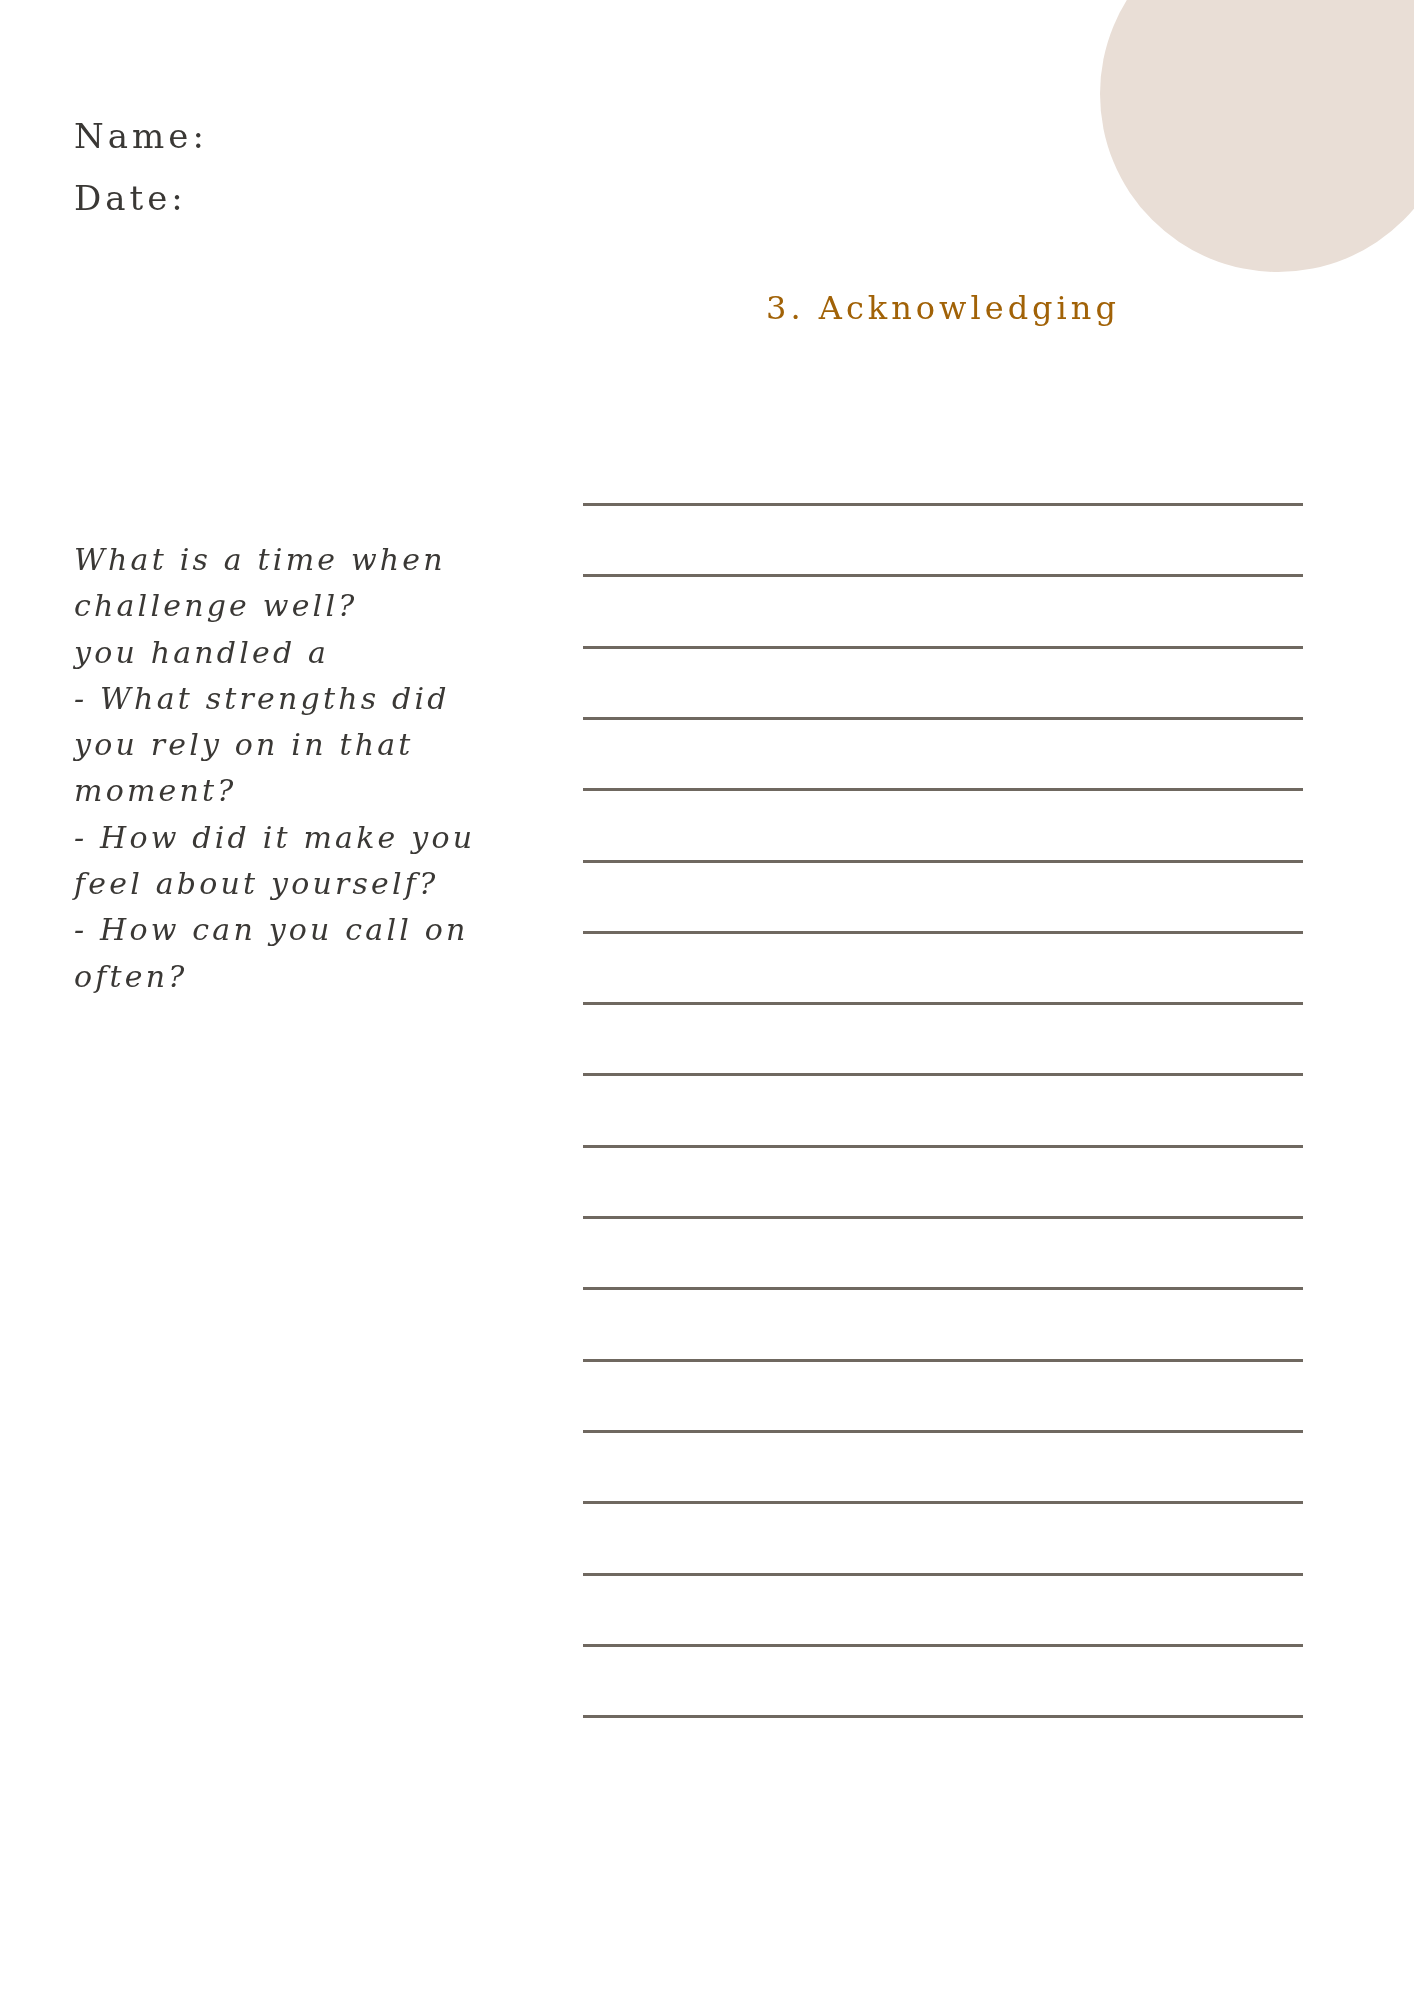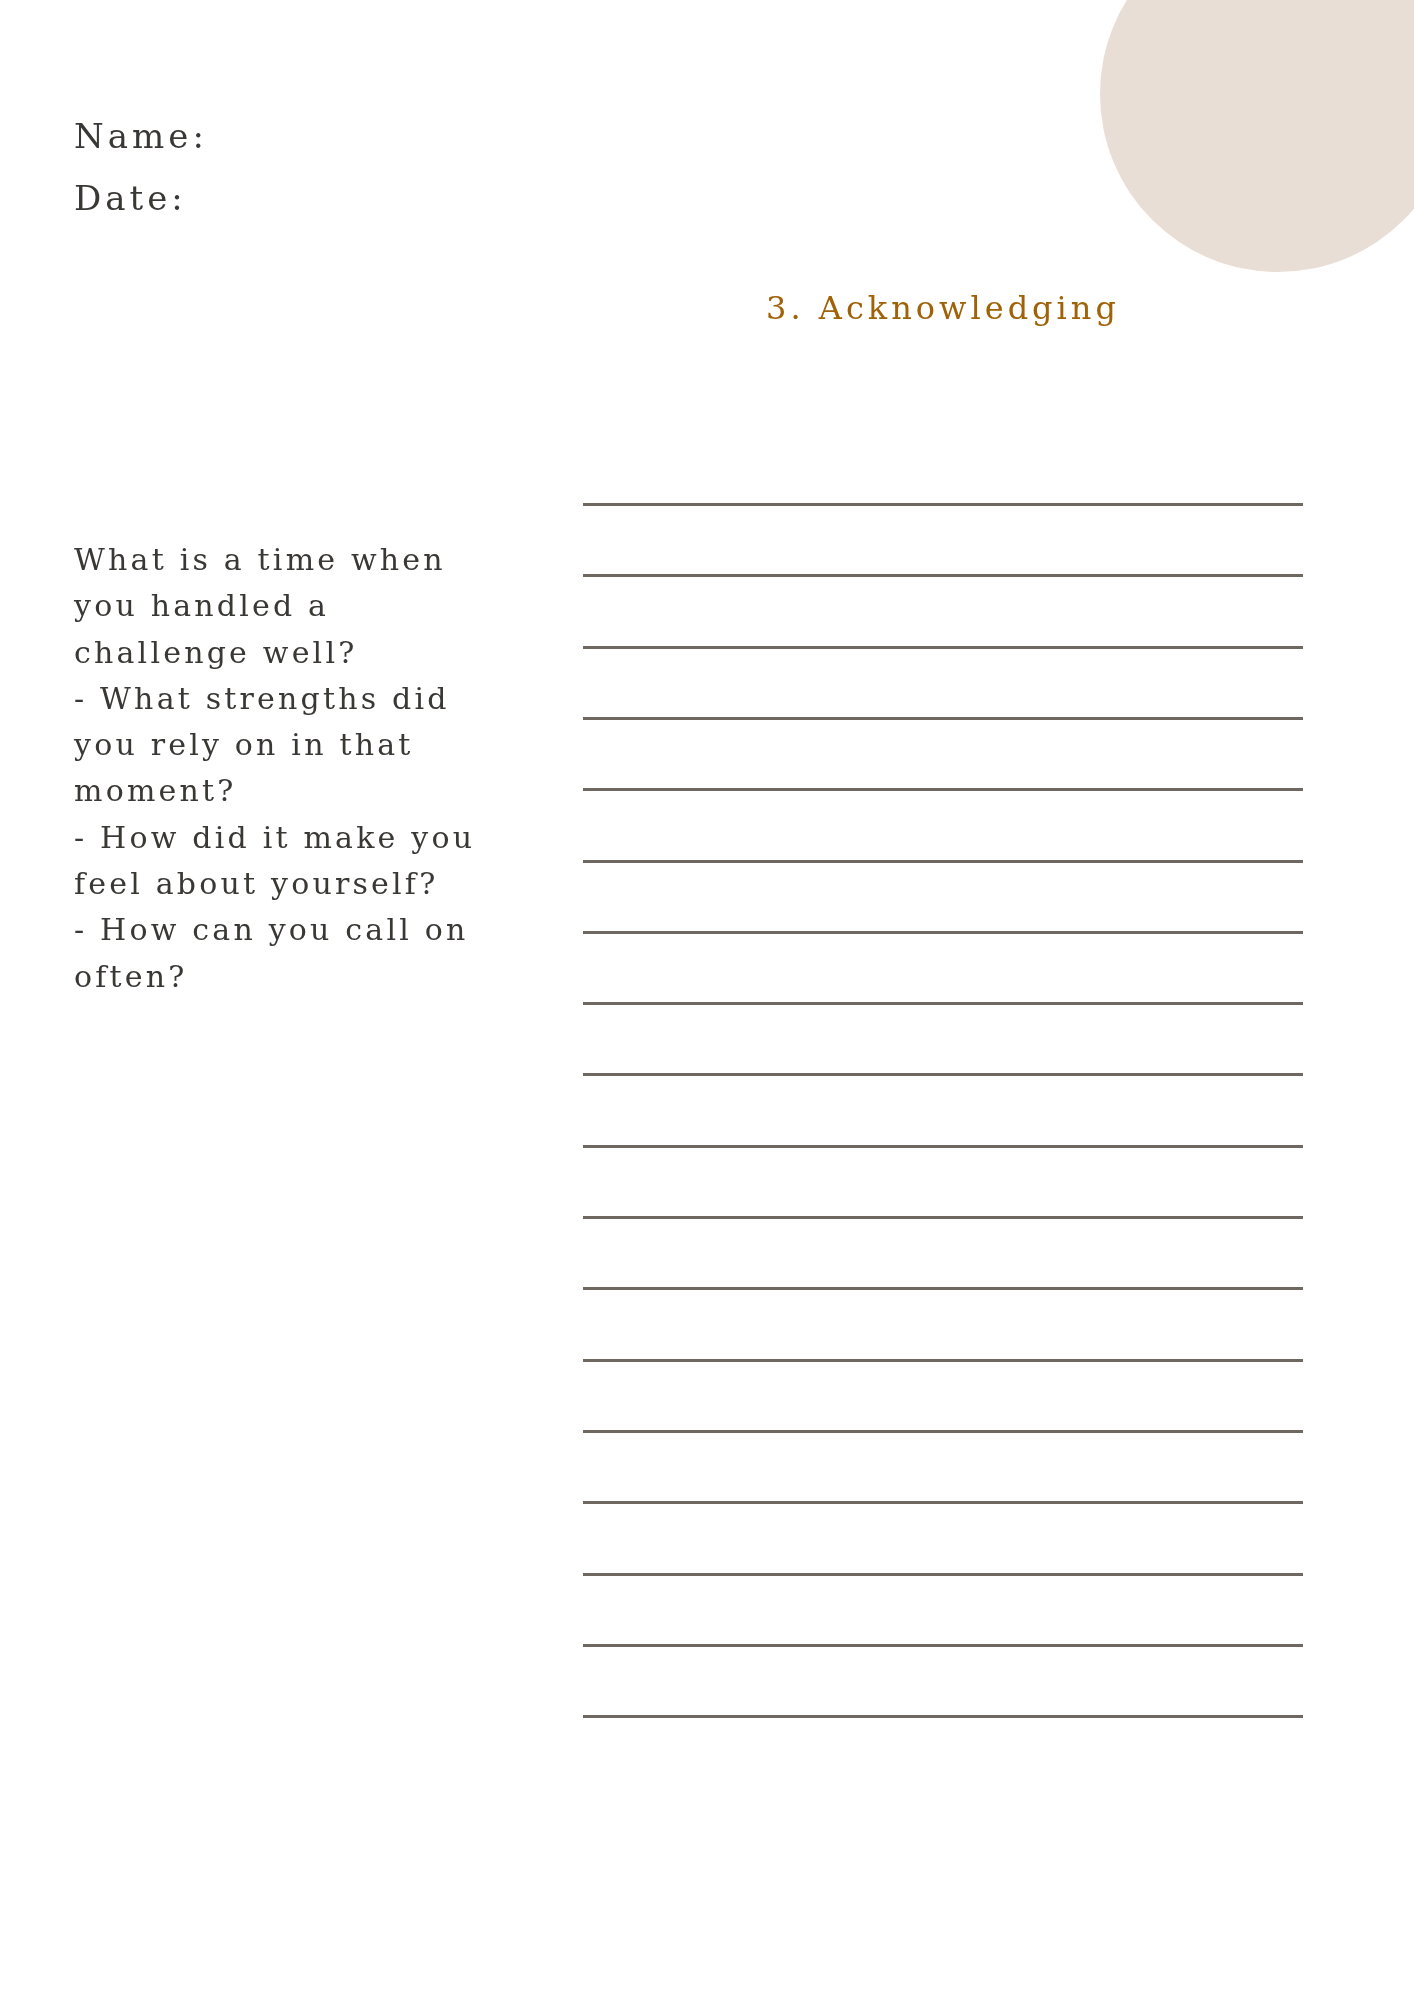--- a/index.html
+++ b/index.html
@@ -37,20 +37,21 @@
     }
     .title span { display: block; }
     .prompt {
       position: absolute;
       left: 74px; top: 537px;
       width: 470px;
       font-size: 30px;
       letter-spacing: 3.2px;
       line-height: 46.3px;
       color: #3a3835;
+      font-style: italic;
     }
     .prompt span { display: block; white-space: nowrap; }
     .lines {
       position: absolute;
       left: 583px; top: 503px;
       width: 720px;
     }
     .line {
       position: absolute;
       left: 0; width: 720px; height: 3px;
@@ -64,22 +65,22 @@
 
 <div class="field-label" style="top:116px;">Name:</div>
 <div class="field-label" style="top:178px;">Date:</div>
 
 <div class="title">
   <span>3. Acknowledging</span>
 </div>
 
 <div class="prompt">
   <span>What is a time when</span>
+  <span>challenge well?</span>
   <span>you handled a</span>
-  <span>challenge well?</span>
   <span>- What strengths did</span>
   <span>you rely on in that</span>
   <span>moment?</span>
   <span>- How did it make you</span>
   <span>feel about yourself?</span>
   <span>- How can you call on</span>
   <span>often?</span>
 </div>
 
 <div class="lines" id="writing-lines">

